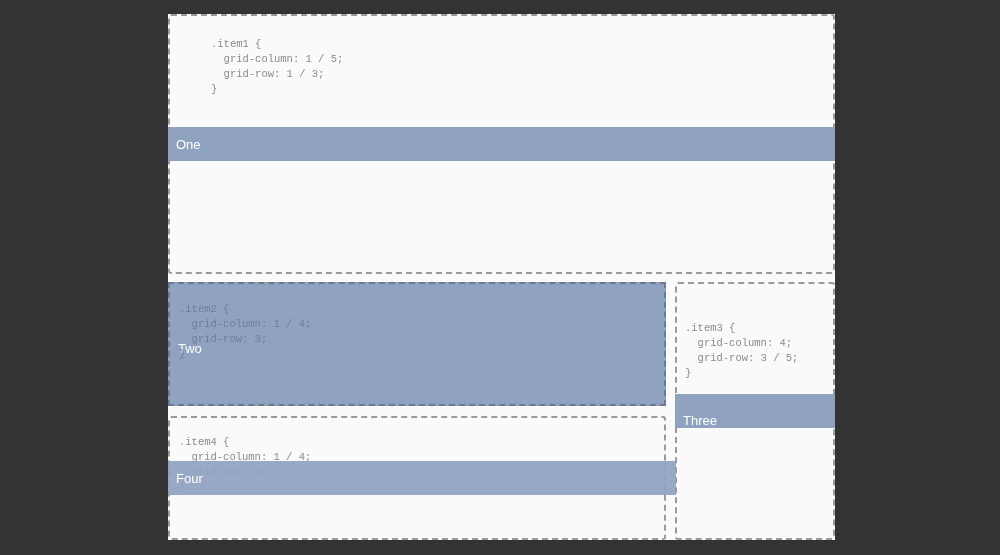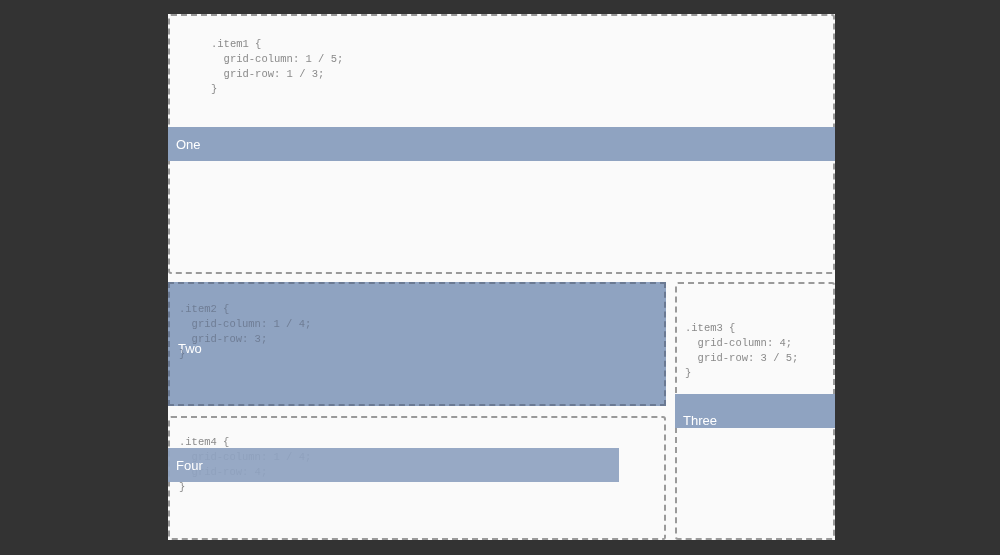--- a/index.html
+++ b/index.html
@@ -67,17 +67,17 @@
 }</pre>
   <div class="bar" style="left:507px; top:380px; width:160px; height:34px;align-items:flex-end;">
     <span>Three</span>
   </div>
 
   <div class="cell" style="left:0; top:402px; width:498px; height:124px;"></div>
   <pre class="code" style="left:11px; top:421px;">.item4 {
   grid-column: 1 / 4;
   grid-row: 4;
 }</pre>
-  <div class="bar" style="left:0; top:434px; width:451px; height:34px; background:rgba(143,163,193,0.93);">
+  <div class="bar" style="left:0; top:447px; width:508px; height:34px; background:rgba(143,163,193,0.93);">
     <span>Four</span>
   </div>
 
 </div>
 
 </body></html>

